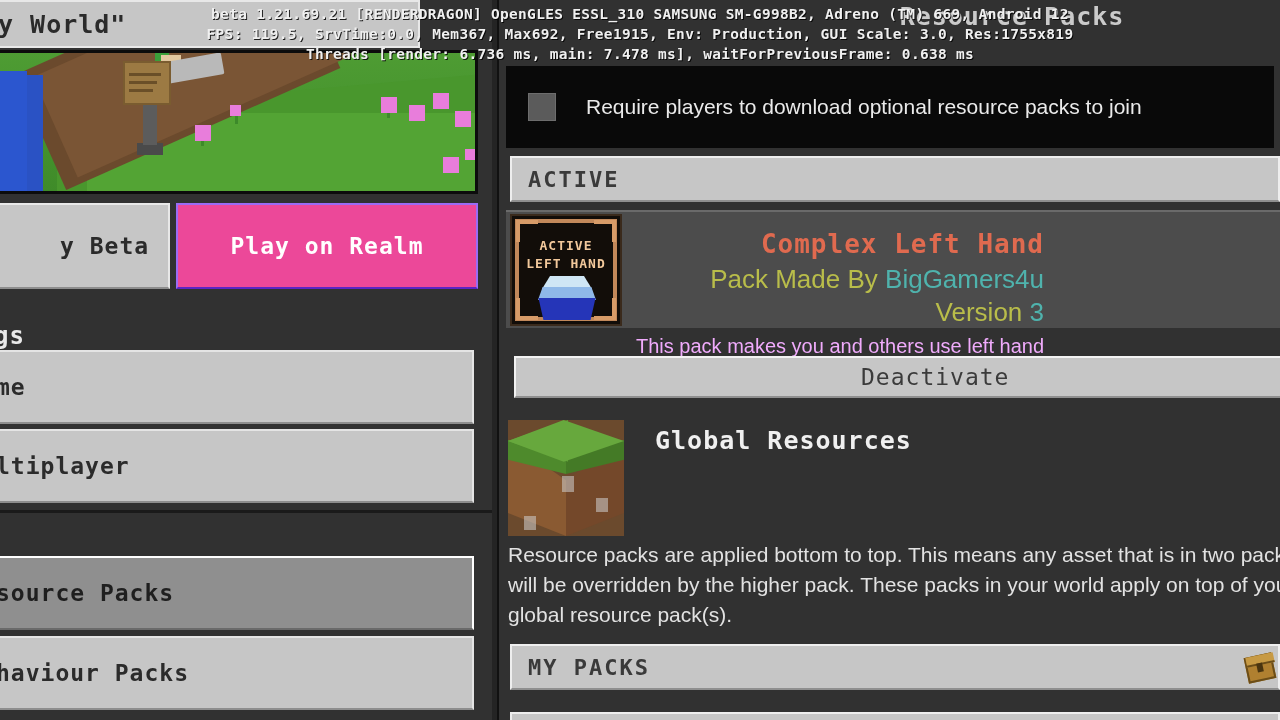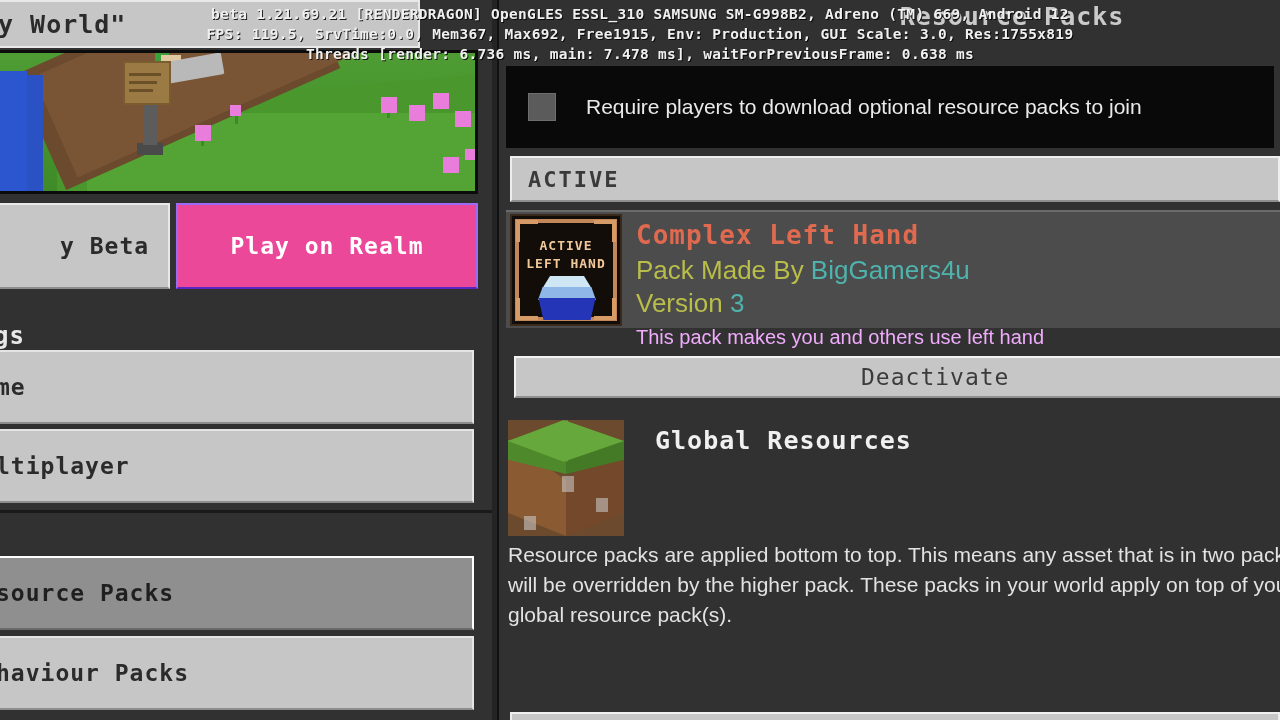--- a/index.html
+++ b/index.html
@@ -149,21 +149,21 @@
     font-family:"DejaVu Sans Mono",monospace;font-weight:700;font-size:13px;
     color:#f2c89b;letter-spacing:1px;}
   .pt-diamond{position:absolute;left:24px;bottom:4px;width:62px;height:44px;}
   .pt-d1{position:absolute;left:6px;top:0;width:50px;height:13px;background:#cfe6f5;
     clip-path:polygon(16% 0,84% 0,100% 100%,0 100%);}
   .pt-d2{position:absolute;left:2px;top:11px;width:58px;height:13px;background:#8fb8e8;
     clip-path:polygon(8% 0,92% 0,100% 100%,0 100%);}
   .pt-d3{position:absolute;left:0px;top:22px;width:62px;height:22px;background:#2535b8;
     clip-path:polygon(4% 0,96% 0,88% 100%,12% 100%);}
 
-  .pack-info{margin-left:14px;padding-top:10px;}
+  .pack-info{margin-left:14px;padding-top:19px;text-align:right;}
   .pack-name{font-family:"DejaVu Sans Mono",monospace;font-weight:700;font-size:26px;
     color:#e06a4f;letter-spacing:1px;line-height:1.0;margin-bottom:6px;}
   .pack-meta{font-size:26px;color:#b9bd4a;line-height:1.28;white-space:nowrap;}
   .pack-meta .accent{color:#4fb3ad;}
   .pack-desc{font-size:20px;color:#f0abfc;line-height:1.3;margin-top:3px;white-space:nowrap;}
 
   .deactivate-btn{
     position:absolute;left:514px;top:356px;width:800px;height:42px;
     background:#c6c6c6;border:2px solid #f2f2f2;border-bottom-color:#8f8f8f;
     display:flex;align-items:center;justify-content:flex-start;
@@ -350,20 +350,28 @@
       <div class="gi-px" style="left:88px;top:78px;width:12px;height:14px;"></div>
       <div class="gi-px" style="left:16px;top:96px;width:12px;height:14px;"></div>
     </div>
     <div class="global-info">
       <div class="global-title">Global Resources</div>
     </div>
   </div>
 
   <div class="explain">Resource packs are applied bottom to top. This means any asset that is in two packs will be overridden by the higher pack. These packs in your world apply on top of your global resource pack(s).</div>
 
+  <div class="bar-header" style="left:510px;top:644px;width:770px;">
+    <span class="ttl">MY PACKS</span>
+    <div class="mypacks-icon">
+      <div class="mp-box"></div>
+        <div class="mp-lid"></div>
+        <div class="mp-latch"></div>
+    </div>
+  </div>
 
   <div class="bottom-bar" style="left:510px;"></div>
 
   <div class="debug">
     <div>beta 1.21.69.21 [RENDERDRAGON] OpenGLES ESSL_310 SAMSUNG SM-G998B2, Adreno (TM) 669, Android 12</div>
     <div>FPS: 119.5, SrvTime:0.0, Mem367, Max692, Free1915, Env: Production, GUI Scale: 3.0, Res:1755x819</div>
     <div>Threads [render: 6.736 ms, main: 7.478 ms], waitForPreviousFrame: 0.638 ms</div>
   </div>
 
 </div>

